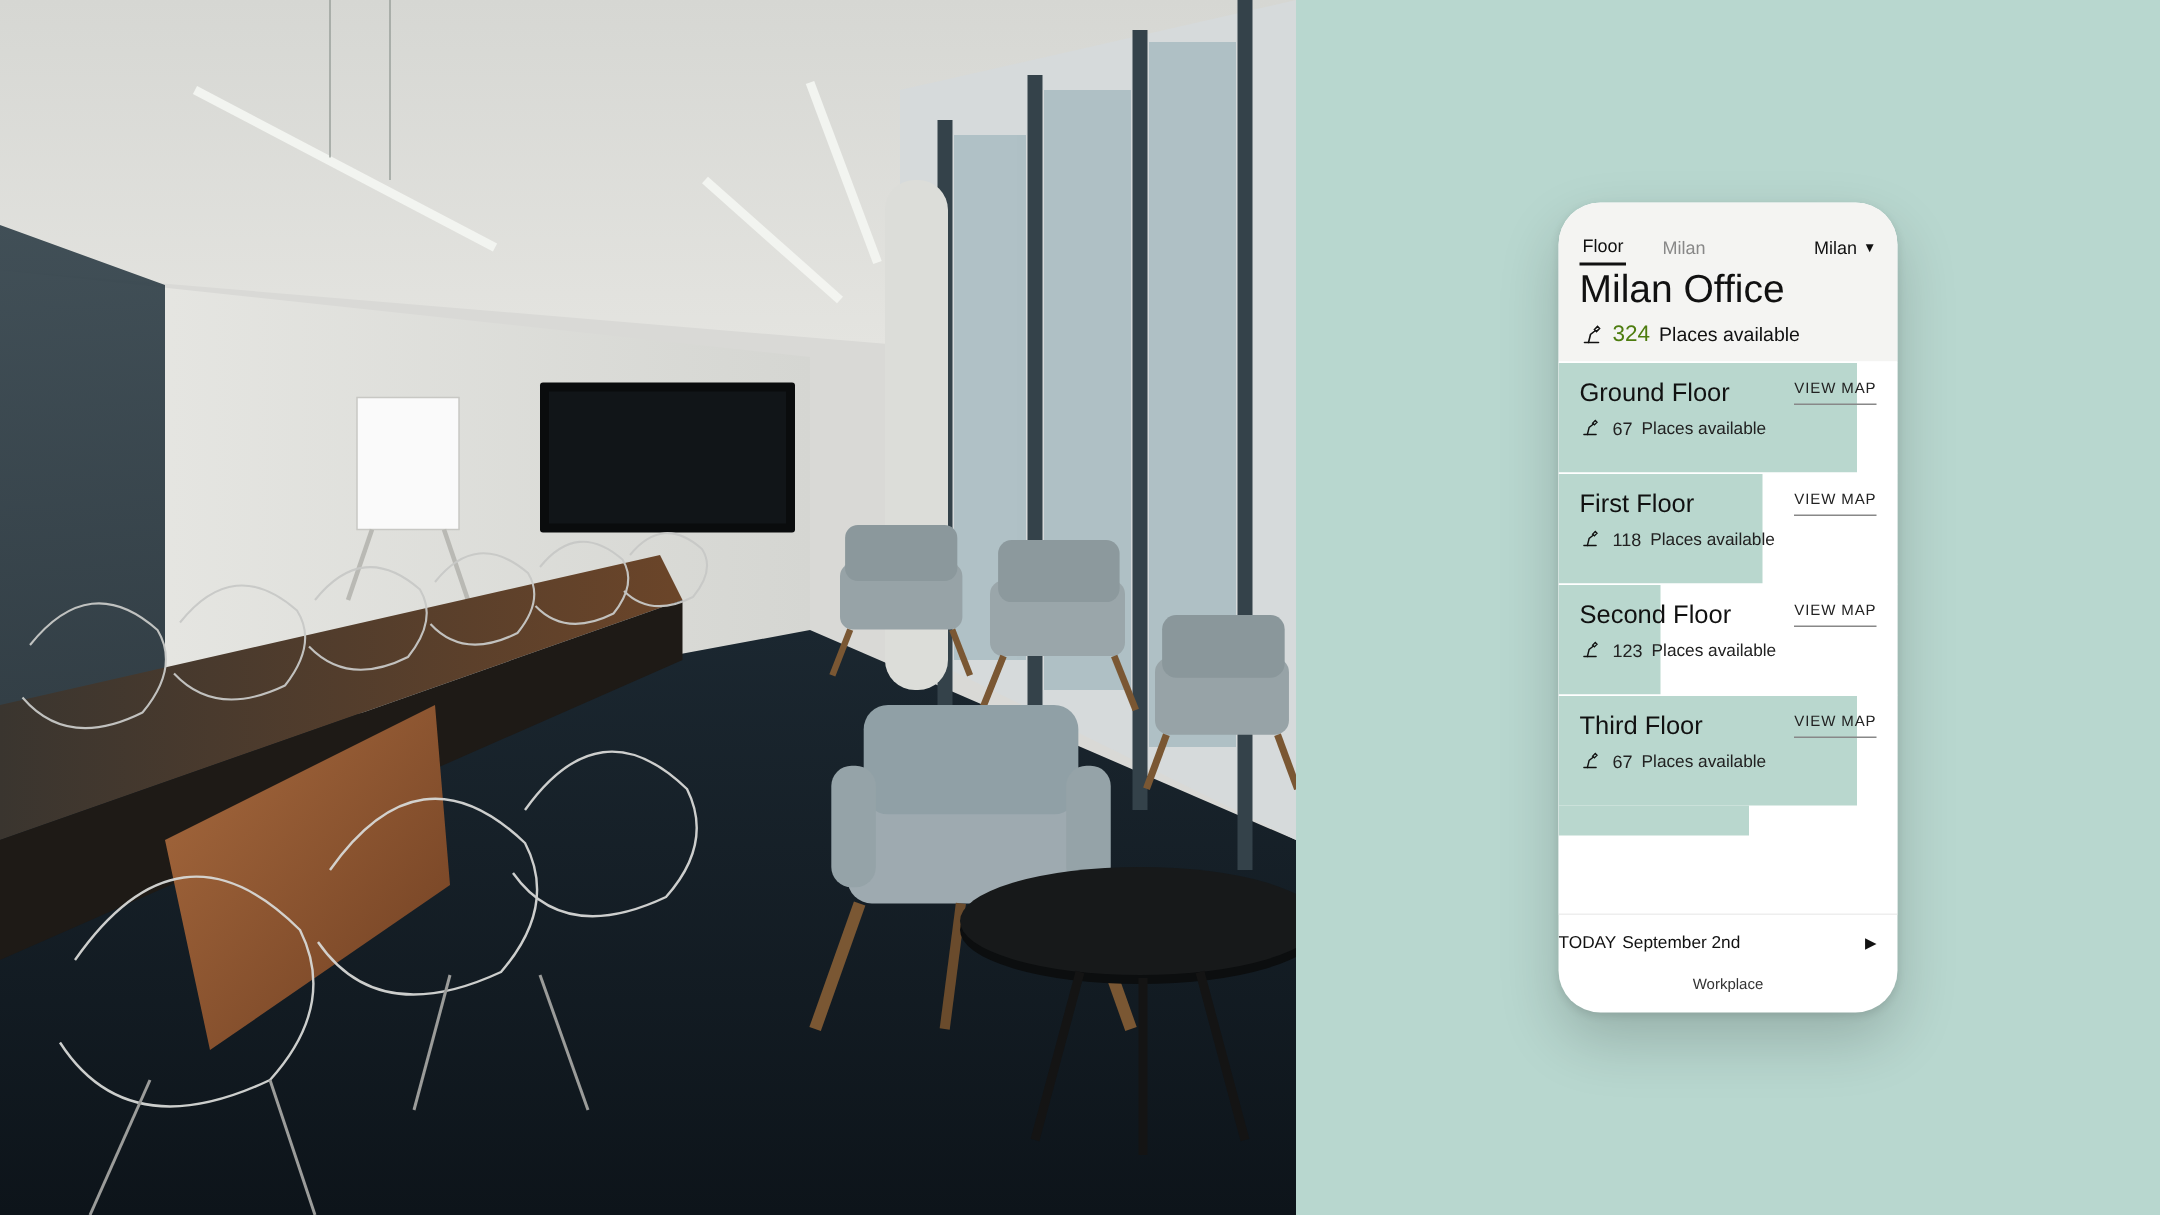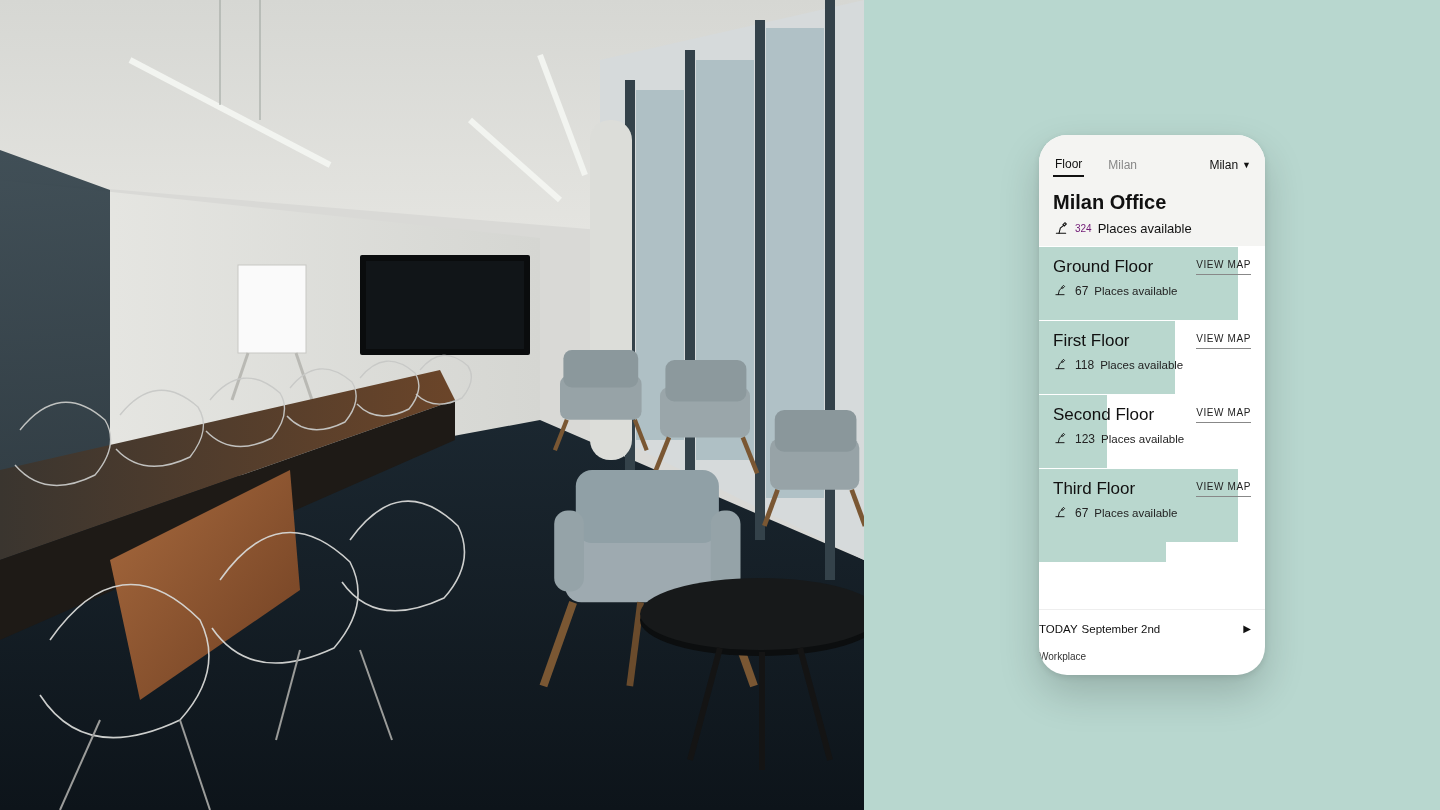--- a/index.html
+++ b/index.html
@@ -11,42 +11,42 @@
 
   .phone { width: 226px; height: 540px; background:#ffffff; border-radius: 28px; box-shadow: 0 18px 40px rgba(0,0,0,0.18), 0 2px 6px rgba(0,0,0,0.10); overflow:hidden; display:flex; flex-direction:column; }
 
   .ph-top { padding: 18px 14px 10px 14px; background:#f4f4f2; }
   .tabs-row { display:flex; align-items:center; }
   .tab { font-size: 12px; color:#888; padding: 4px 2px; margin-right: 22px; cursor:pointer; }
   .tab.active { color:#111; border-bottom: 2px solid #111; }
   .spacer { flex:1; }
   .city-sel { font-size: 12px; color:#111; display:flex; align-items:center; gap:4px; cursor:pointer; }
   .city-sel .tri { font-size: 9px; }
-  .office-title { font-size: 20px; margin-top: 14px; color:#111; font-weight: 700; }
+  .office-title { font-size: 26px; color:#111; font-weight: 400; }
   .avail-row { display:flex; align-items:center; margin-top: 6px; gap:6px; }
   .desk-ico { width:16px; height:16px; display:inline-flex; }
-  .avail-count { font-size: 10px; color:#701a75; }
+  .avail-count { font-size: 15px; color:#4d7c0f; }
   .avail-label { font-size: 13px; color:#111; }
 
   .floors { flex:1; overflow:hidden; background:#fff; }
   .floor-card { position:relative; height: 74px; border-top: 1px solid #fff; }
   .floor-card .barfill { position:absolute; left:0; top:0; bottom:0; background:#b9d7ce; }
   .floor-inner { position:absolute; inset:0; padding: 10px 14px; }
   .floor-name { font-size: 17px; color:#111; }
   .floor-avail { display:flex; align-items:center; gap:6px; margin-top: 6px; }
   .floor-avail .cnt { font-size: 12px; color:#222; }
   .floor-avail .lbl { font-size: 11.5px; color:#222; }
   .viewmap { position:absolute; right:14px; top:12px; font-size: 10px; letter-spacing: 0.06em; color:#222; border-bottom:1px solid #888; padding-bottom:4px; cursor:pointer; }
   .floor-peek { position:relative; height: 20px; }
   .floor-peek .barfill { position:absolute; left:0; top:0; bottom:0; background:#b9d7ce; }
 
   .date-bar { height: 38px; border-top:1px solid #eee; display:flex; align-items:center; position:relative; font-size:11.5px; color:#111; }
   .date-bar .today { font-weight:500; margin-right:4px; }
   .date-bar .next { position:absolute; right:14px; font-size:10px; cursor:pointer; }
-  .bottom-nav { height: 28px; display:flex; align-items:flex-start; font-size:10px; color:#333; padding-top:4px; }
+  .bottom-nav { height: 28px; display:flex; align-items:flex-start; justify-content:center; font-size:10px; color:#333; padding-top:4px; }
 </style>
 </head>
 <body>
 
 <div class="stage">
 
   <div class="photo-side">
     <svg viewBox="0 0 864 810" width="864" height="810" preserveAspectRatio="none">
       <defs>
         <linearGradient id="ceil" x1="0" y1="0" x2="0" y2="1">

